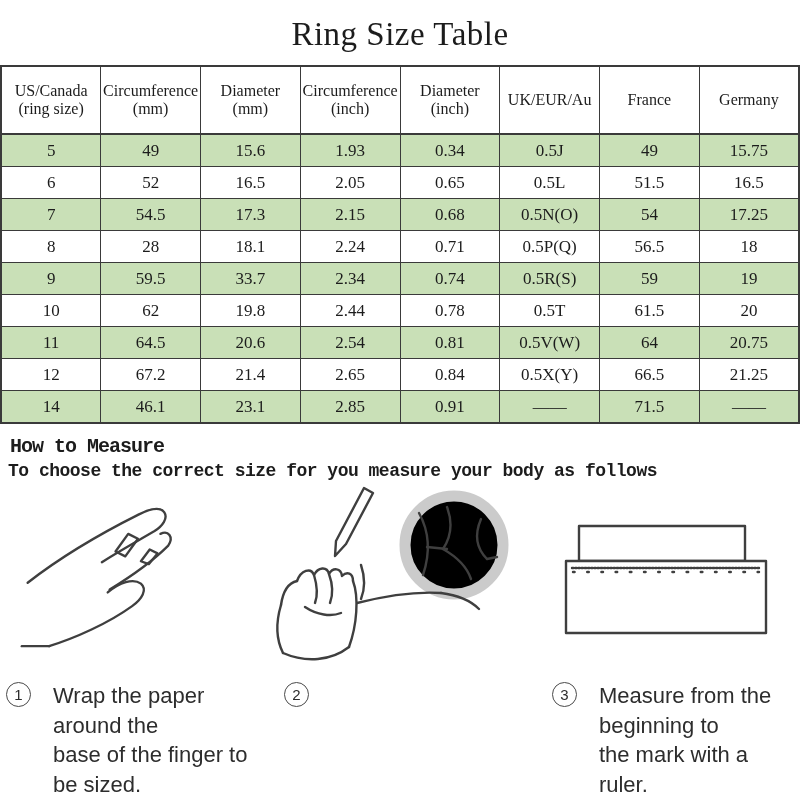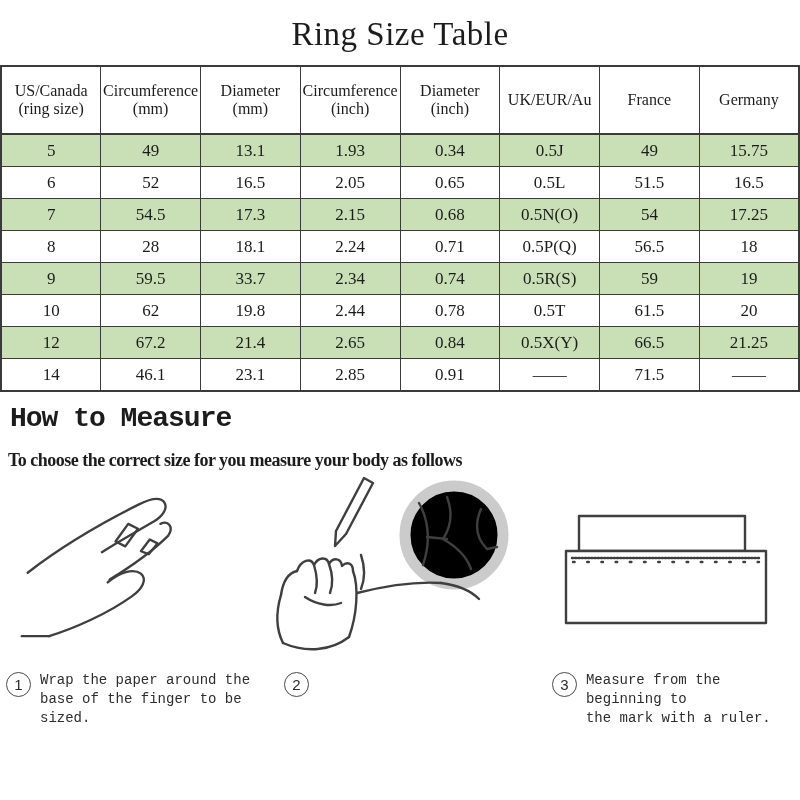--- a/index.html
+++ b/index.html
@@ -45,27 +45,27 @@
     text-align:center;
     vertical-align:middle;
     border:1px solid var(--table-border);
     padding:0 1px;
   }
   table.ring tbody tr:nth-child(odd) td{ background:var(--row-shade); }
   
   .howto-heading{
     margin:11px 0 0 10px;
     font-family:"Liberation Mono", monospace;
-    font-size:28px;
+    font-size:20px;
     font-weight:700;
     letter-spacing:-1px;
   }
   .instruction{
-    margin:16px 0 0 8px;
-    font-family:Liberation Serif, serif;
+    margin:3px 0 0 8px;
+    font-family:Liberation Mono, monospace;
     font-size:18px;
     font-weight:700;
     letter-spacing:-0.5px;
     white-space:nowrap;
   }
   
   .figures{display:flex;align-items:flex-start;margin-top:4px;height:188px;}
   .fig svg{display:block;}
   .fig path,.fig rect,.fig line{fill:none;stroke:var(--sketch-stroke);stroke-width:2.4;stroke-linecap:round;stroke-linejoin:round;}
   .fig rect{fill:#ffffff;}
@@ -79,25 +79,24 @@
   .step .num{
     flex:0 0 auto;
     width:23px;height:23px;
     border:1.6px solid #4a4a4a;
     border-radius:50%;
     display:flex;align-items:center;justify-content:center;
     font-size:15px;line-height:1;margin-top:1px;
     color:#2d2d2d;
   }
   .step .txt{
-    margin-left:9px;
-    font-size:14px;
+    margin-left:22px;
+    font-size:22px;
     line-height:1.35;
     white-space:pre-line;
-    font-family:Liberation Mono, monospace;
   }
   .step1{margin-left:6px;width:272px;}
   .step2{margin-left:8px;width:258px;}
   .step3{margin-left:12px;width:250px;}
 </style>
 </head>
 <body>
 
 <div class="page">
 
@@ -118,21 +117,21 @@
 (inch)</th>
         <th>UK/EUR/Au</th>
         <th>France</th>
         <th>Germany</th>
       </tr>
     </thead>
     <tbody>
       <tr>
         <td>5</td>
         <td>49</td>
-        <td>13.1</td>
+        <td>15.6</td>
         <td>1.93</td>
         <td>0.34</td>
         <td>0.5J</td>
         <td>49</td>
         <td>15.75</td>
       </tr>
       <tr>
         <td>6</td>
         <td>52</td>
         <td>16.5</td>
@@ -174,20 +173,30 @@
       </tr>
       <tr>
         <td>10</td>
         <td>62</td>
         <td>19.8</td>
         <td>2.44</td>
         <td>0.78</td>
         <td>0.5T</td>
         <td>61.5</td>
         <td>20</td>
+      </tr>
+      <tr>
+        <td>11</td>
+        <td>64.5</td>
+        <td>20.6</td>
+        <td>2.54</td>
+        <td>0.81</td>
+        <td>0.5V(W)</td>
+        <td>64</td>
+        <td>20.75</td>
       </tr>
       <tr>
         <td>12</td>
         <td>67.2</td>
         <td>21.4</td>
         <td>2.65</td>
         <td>0.84</td>
         <td>0.5X(Y)</td>
         <td>66.5</td>
         <td>21.25</td>

